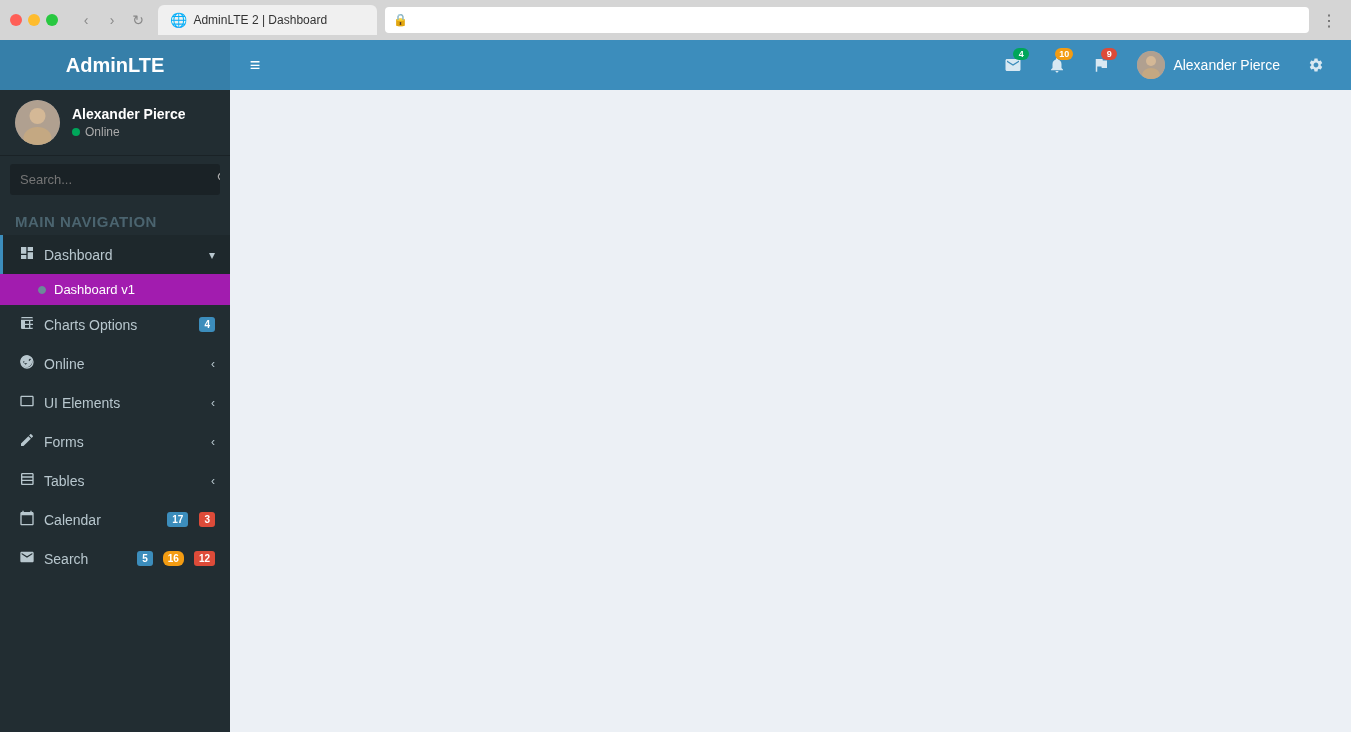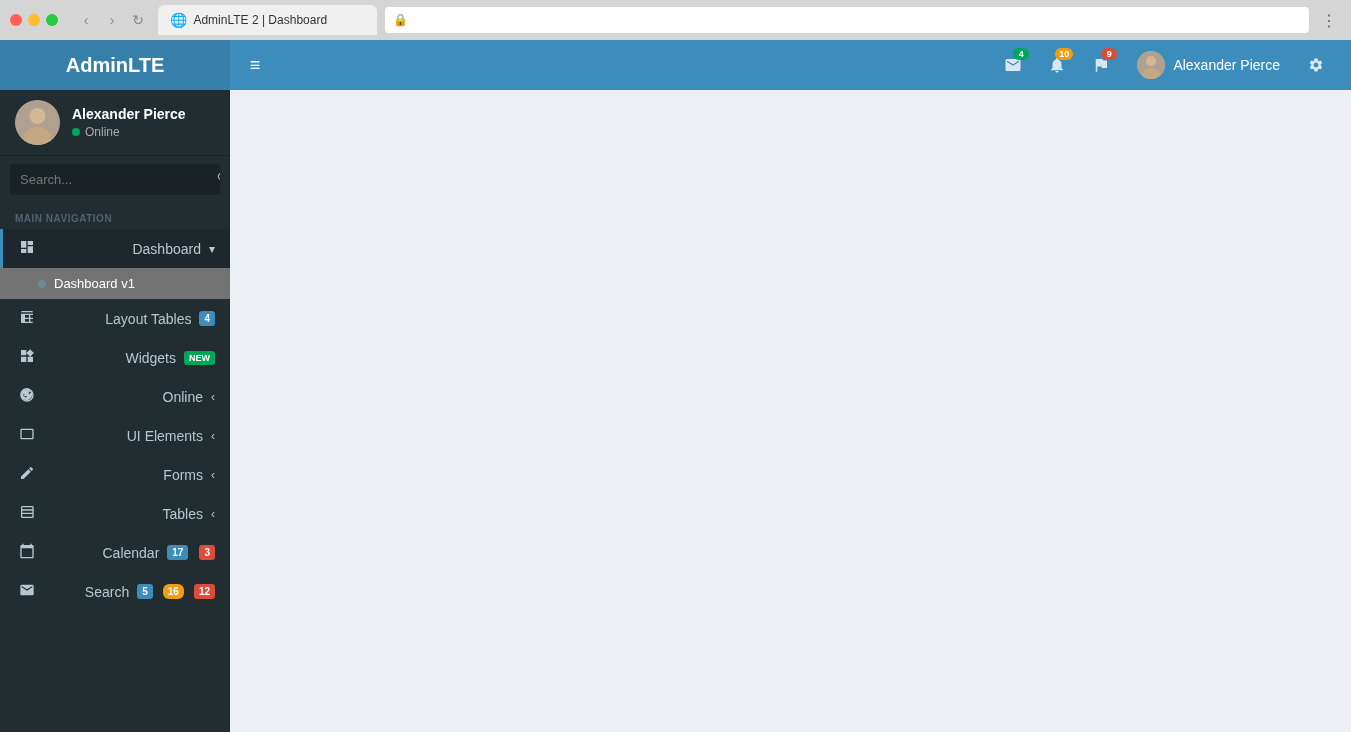--- a/index.html
+++ b/index.html
@@ -206,21 +206,21 @@
     }
     .search-btn {
       background: transparent;
       border: none;
       color: #aaa;
       padding: 7px 10px;
       cursor: pointer;
     }
     .nav-section-label {
       color: #4b646f;
-      font-size: 10px;
+      font-size: 15px;
       font-weight: 700;
       padding: 10px 15px 5px;
       letter-spacing: 0.5px;
       text-transform: uppercase;
     }
     .nav-item {
       display: flex;
       align-items: center;
       padding: 10px 15px;
       color: #b8c7ce;
@@ -236,21 +236,20 @@
     }
     .nav-item-icon {
       width: 18px;
       text-align: center;
       font-size: 15px;
       flex-shrink: 0;
     }
     .nav-item-label {
       flex: 1;
       font-size: 14px;
-      text-align: right;
     }
     .nav-item-badge {
       font-size: 10px;
       font-weight: 700;
       color: white;
       border-radius: 3px;
       padding: 2px 5px;
     }
     .badge-bg-blue { background: #3c8dbc; }
     .badge-bg-red { background: #dd4b39; }
@@ -263,21 +262,21 @@
       display: flex;
       align-items: center;
       padding: 8px 15px 8px 38px;
       color: #8aa4af;
       cursor: pointer;
       font-size: 13px;
       gap: 8px;
     }
     .nav-subitem.active {
       color: white;
-      background: #737373;
+      background: #a21caf;
     }
     .nav-subitem-dot {
       width: 8px;
       height: 8px;
       border-radius: 50%;
       border: 1px solid #6c8a99;
       flex-shrink: 0;
     }
     .nav-subitem.active .nav-subitem-dot {
       background: #6c8a99;
@@ -437,33 +436,24 @@
       <div class="nav-subitem-dot" style="background:#6c8a99;border-color:#6c8a99;"></div>
       <span>Dashboard v1</span>
     </div>
 
     <div class="nav-item">
       <span class="nav-item-icon">
         <svg width="16" height="16" viewBox="0 0 24 24" fill="#b8c7ce">
             <path d="M3 5v14c0 1.1.89 2 2 2h14c1.1 0 2-.9 2-2V5c0-1.1-.9-2-2-2H5c-1.11 0-2 .9-2 2zm12 14H9v-4h6v4zm0-6H9v-4h6v4zm6 6h-4v-4h4v4zm0-6h-4v-4h4v4zm0-6H3V5h18v2z"></path>
           </svg>
       </span>
-      <span class="nav-item-label">Layout Tables</span>
+      <span class="nav-item-label">Charts Options</span>
       <span class="nav-item-badge badge-bg-blue">4</span>
     </div>
 
-    <div class="nav-item">
-      <span class="nav-item-icon">
-        <svg width="16" height="16" viewBox="0 0 24 24" fill="#b8c7ce">
-            <path d="M13 13v8h8v-8h-8zM3 21h8v-8H3v8zM3 3v8h8V3H3zm13.66-1.31L11 7.34 16.66 13l5.66-5.66-5.66-5.65z"></path>
-          </svg>
-      </span>
-      <span class="nav-item-label">Widgets</span>
-      <span class="badge-new">new</span>
-    </div>
 
     <div class="nav-item">
       <span class="nav-item-icon">
         <svg width="16" height="16" viewBox="0 0 24 24" fill="#b8c7ce">
             <path d="M11 2C6.48 2 2 6.48 2 11s4.48 9 9 9 9-4.03 9-9c0-4.97-4.03-9-9-9zm-1 14l-4-4 1.41-1.41L10 13.17l6.59-6.59L18 8l-8 8z"></path>
             <path d="M12 2a10 10 0 0 1 0 20A10 10 0 0 1 12 2zm0 2a8 8 0 0 0 0 16A8 8 0 0 0 12 4zm0 1l5 9H7l5-9z"></path>
           </svg>
       </span>
       <span class="nav-item-label">Online</span>
       <span class="nav-item-arrow">‹</span>

